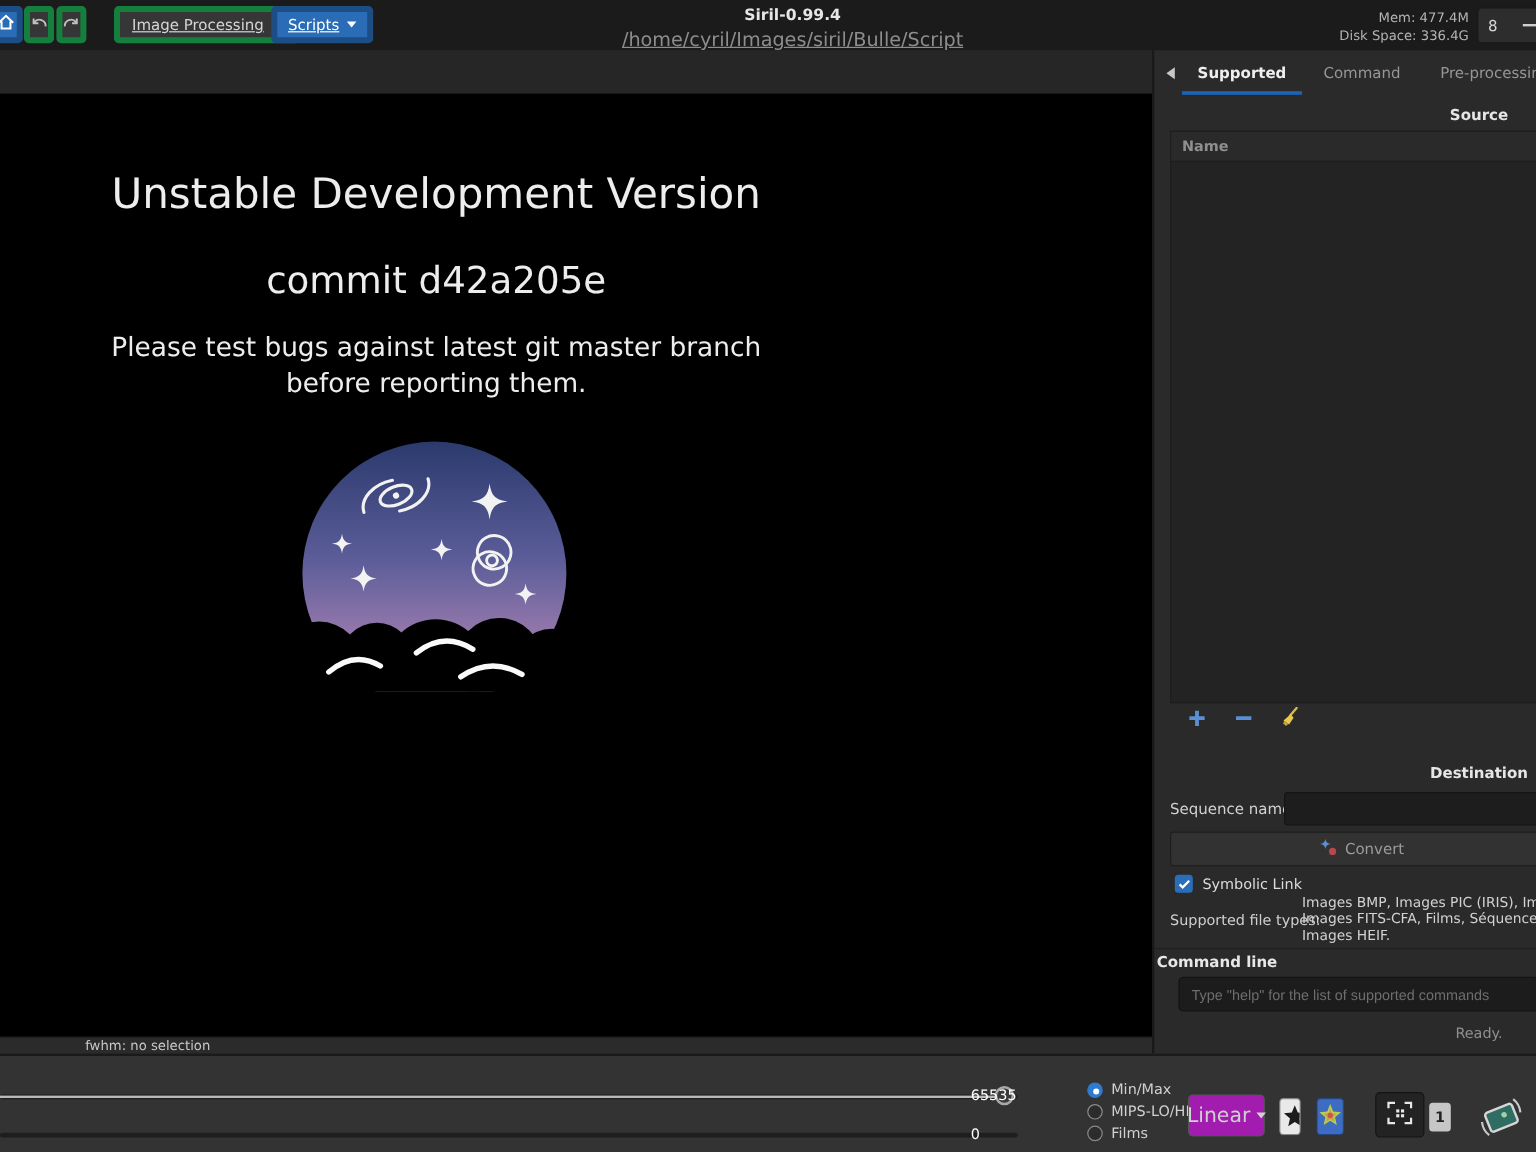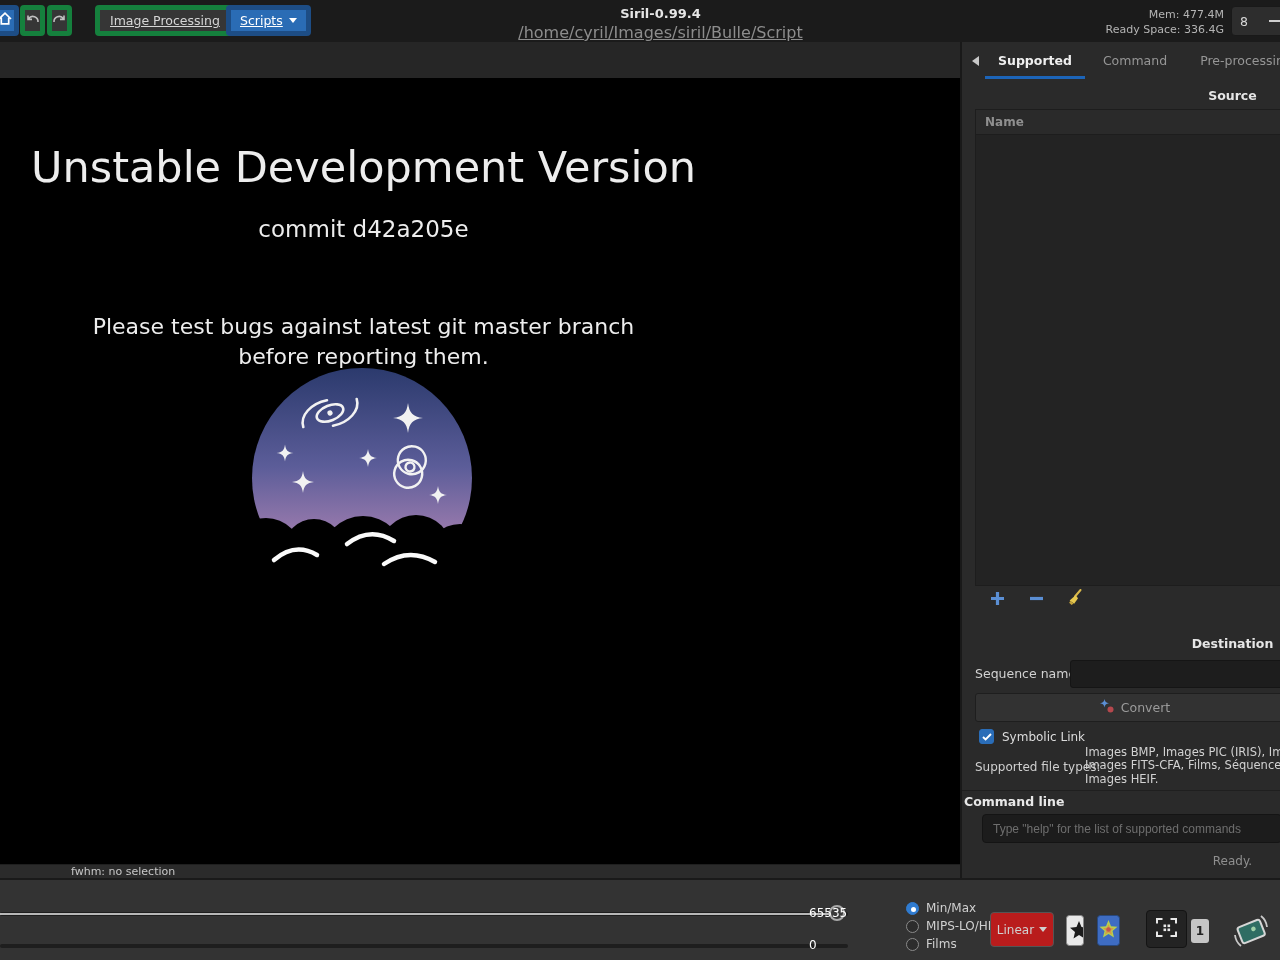--- a/index.html
+++ b/index.html
@@ -24,23 +24,23 @@
   #mem-block { position:absolute; right:56px; top:7px; text-align:right; font-size:11px; color:#b4b4b4; line-height:15px; }
   #threads-spin { position:absolute; left:1231px; top:6px; width:58px; height:30px; background:#2d2d2d;
                   border:1px solid #191919; border-radius:4px; display:flex; align-items:center; }
   #threads-spin .val { font-size:12.5px; color:#d8d8d8; padding-left:8px; flex:1; }
   #threads-spin .minus { width:11px; height:2px; background:#cfcfcf; margin-right:8px; }
 
   
   #canvas { position:absolute; left:0; top:42px; width:960px; height:836px; background:#262626; }
   #image-area { position:absolute; left:0; top:36px; width:960px; height:786px; background:#000; overflow:hidden; }
   #splash { position:absolute; left:0; top:0; width:727px; text-align:center; color:#ededed; }
-  #splash .big { position:absolute; left:0; width:727px; top:64px; font-size:43px; }
-  #splash .commit { position:absolute; left:0; width:727px; top:138px; font-size:23px; }
-  #splash .msg { position:absolute; left:0; width:727px; top:198px; font-size:22px; line-height:30px;margin-top:36px; }
+  #splash .big { position:absolute; left:0; width:727px; top:64px; font-size:35px; }
+  #splash .commit { position:absolute; left:0; width:727px; top:138px; font-size:31px; }
+  #splash .msg { position:absolute; left:0; width:727px; top:198px; font-size:22px; line-height:30px; }
   #logo { position:absolute; left:248px; top:288px; }
   #fwhm-bar { position:absolute; left:0; top:822px; width:960px; height:14px; background:#2b2b2b;
               border-top:1px solid #1f1f1f; font-size:11px; color:#c8c8c8; line-height:13px; padding-left:71px; }
   #vdivider { position:absolute; left:960px; top:42px; width:2px; height:836px; background:#191919; }
 
   
   #panel { position:absolute; left:962px; top:42px; width:318px; height:836px; background:#2a2a2a; overflow:hidden; }
   #collapse-btn { position:absolute; left:5px; top:11px; width:16px; height:16px; display:flex; align-items:center; justify-content:center; }
   #collapse-btn .tri { width:0; height:0; border-top:5px solid transparent; border-bottom:5px solid transparent; border-right:7px solid #c8c8c8; }
   #tabbar { position:absolute; left:23px; top:0; height:37px; display:flex; }
@@ -88,23 +88,23 @@
   #fill-hi { position:absolute; left:0; top:33px; width:830px; height:2px; background:#b8b8b8; }
   #handle-hi { position:absolute; left:829px; top:25px; width:16px; height:16px; border-radius:50%;
                background:#3a3a3a; border:2px solid #aaaaaa; }
   .slider-val { position:absolute; left:809px; font-size:12px; color:#ffffff; }
   #val-hi { top:26px; } #val-lo { top:58px; }
   .radio-row { position:absolute; left:906px; height:16px; display:flex; align-items:center; gap:7px; }
   .radio { width:13px; height:13px; border-radius:50%; background:#2c2c2c; border:1px solid #8a8a8a; position:relative; }
   .radio.selected { background:#2f7bd0; border-color:#2f7bd0; }
   .radio.selected::after { content:""; position:absolute; left:4px; top:4px; width:5px; height:5px; border-radius:50%; background:#fff; }
   .radio-label { font-size:12px; color:#d0d0d0; }
-  #linear-btn { position:absolute; left:990px; top:32px; width:64px; height:35px; background:#b91c1c;
+  #linear-btn { position:absolute; left:990px; top:32px; width:64px; height:35px; background:#a21caf;
                 border:1px solid #555; border-radius:4px; display:flex; align-items:center; justify-content:center;
-                gap:5px; font-size:12px; color:#d0d0d0; }
+                gap:5px; font-size:17px; color:#d0d0d0; }
   .disp-btn { position:absolute; display:flex; align-items:center; justify-content:center; }
   #fit-btn { left:1146px; top:30px; width:41px; height:38px; background:#232323; border:1px solid #141414; border-radius:4px; }
   #one-btn { left:1191px; top:39px; width:18px; height:24px; background:#c6c6c6; border-radius:3px;
              font-size:12px; font-weight:bold; color:#222; }
 </style>
 </head>
 <body>
 
 <div id="app">
 
@@ -137,21 +137,21 @@
     <div class="tb-btn blue" id="scripts-btn">
       <span>Scripts</span>
       <span class="caret"></span>
     </div>
     <div id="title-block">
       <div class="t1">Siril-0.99.4</div>
       <div class="t2">/home/cyril/Images/siril/Bulle/Script</div>
     </div>
     <div id="mem-block">
       <div>Mem: 477.4M</div>
-      <div>Ready Space: 336.4G</div>
+      <div>Disk Space: 336.4G</div>
     </div>
     <div id="threads-spin">
       <span class="val">8</span>
       <span class="minus"></span>
     </div>
   </div>
 
   <div id="canvas">
     <div id="image-area">
       <div id="splash">

